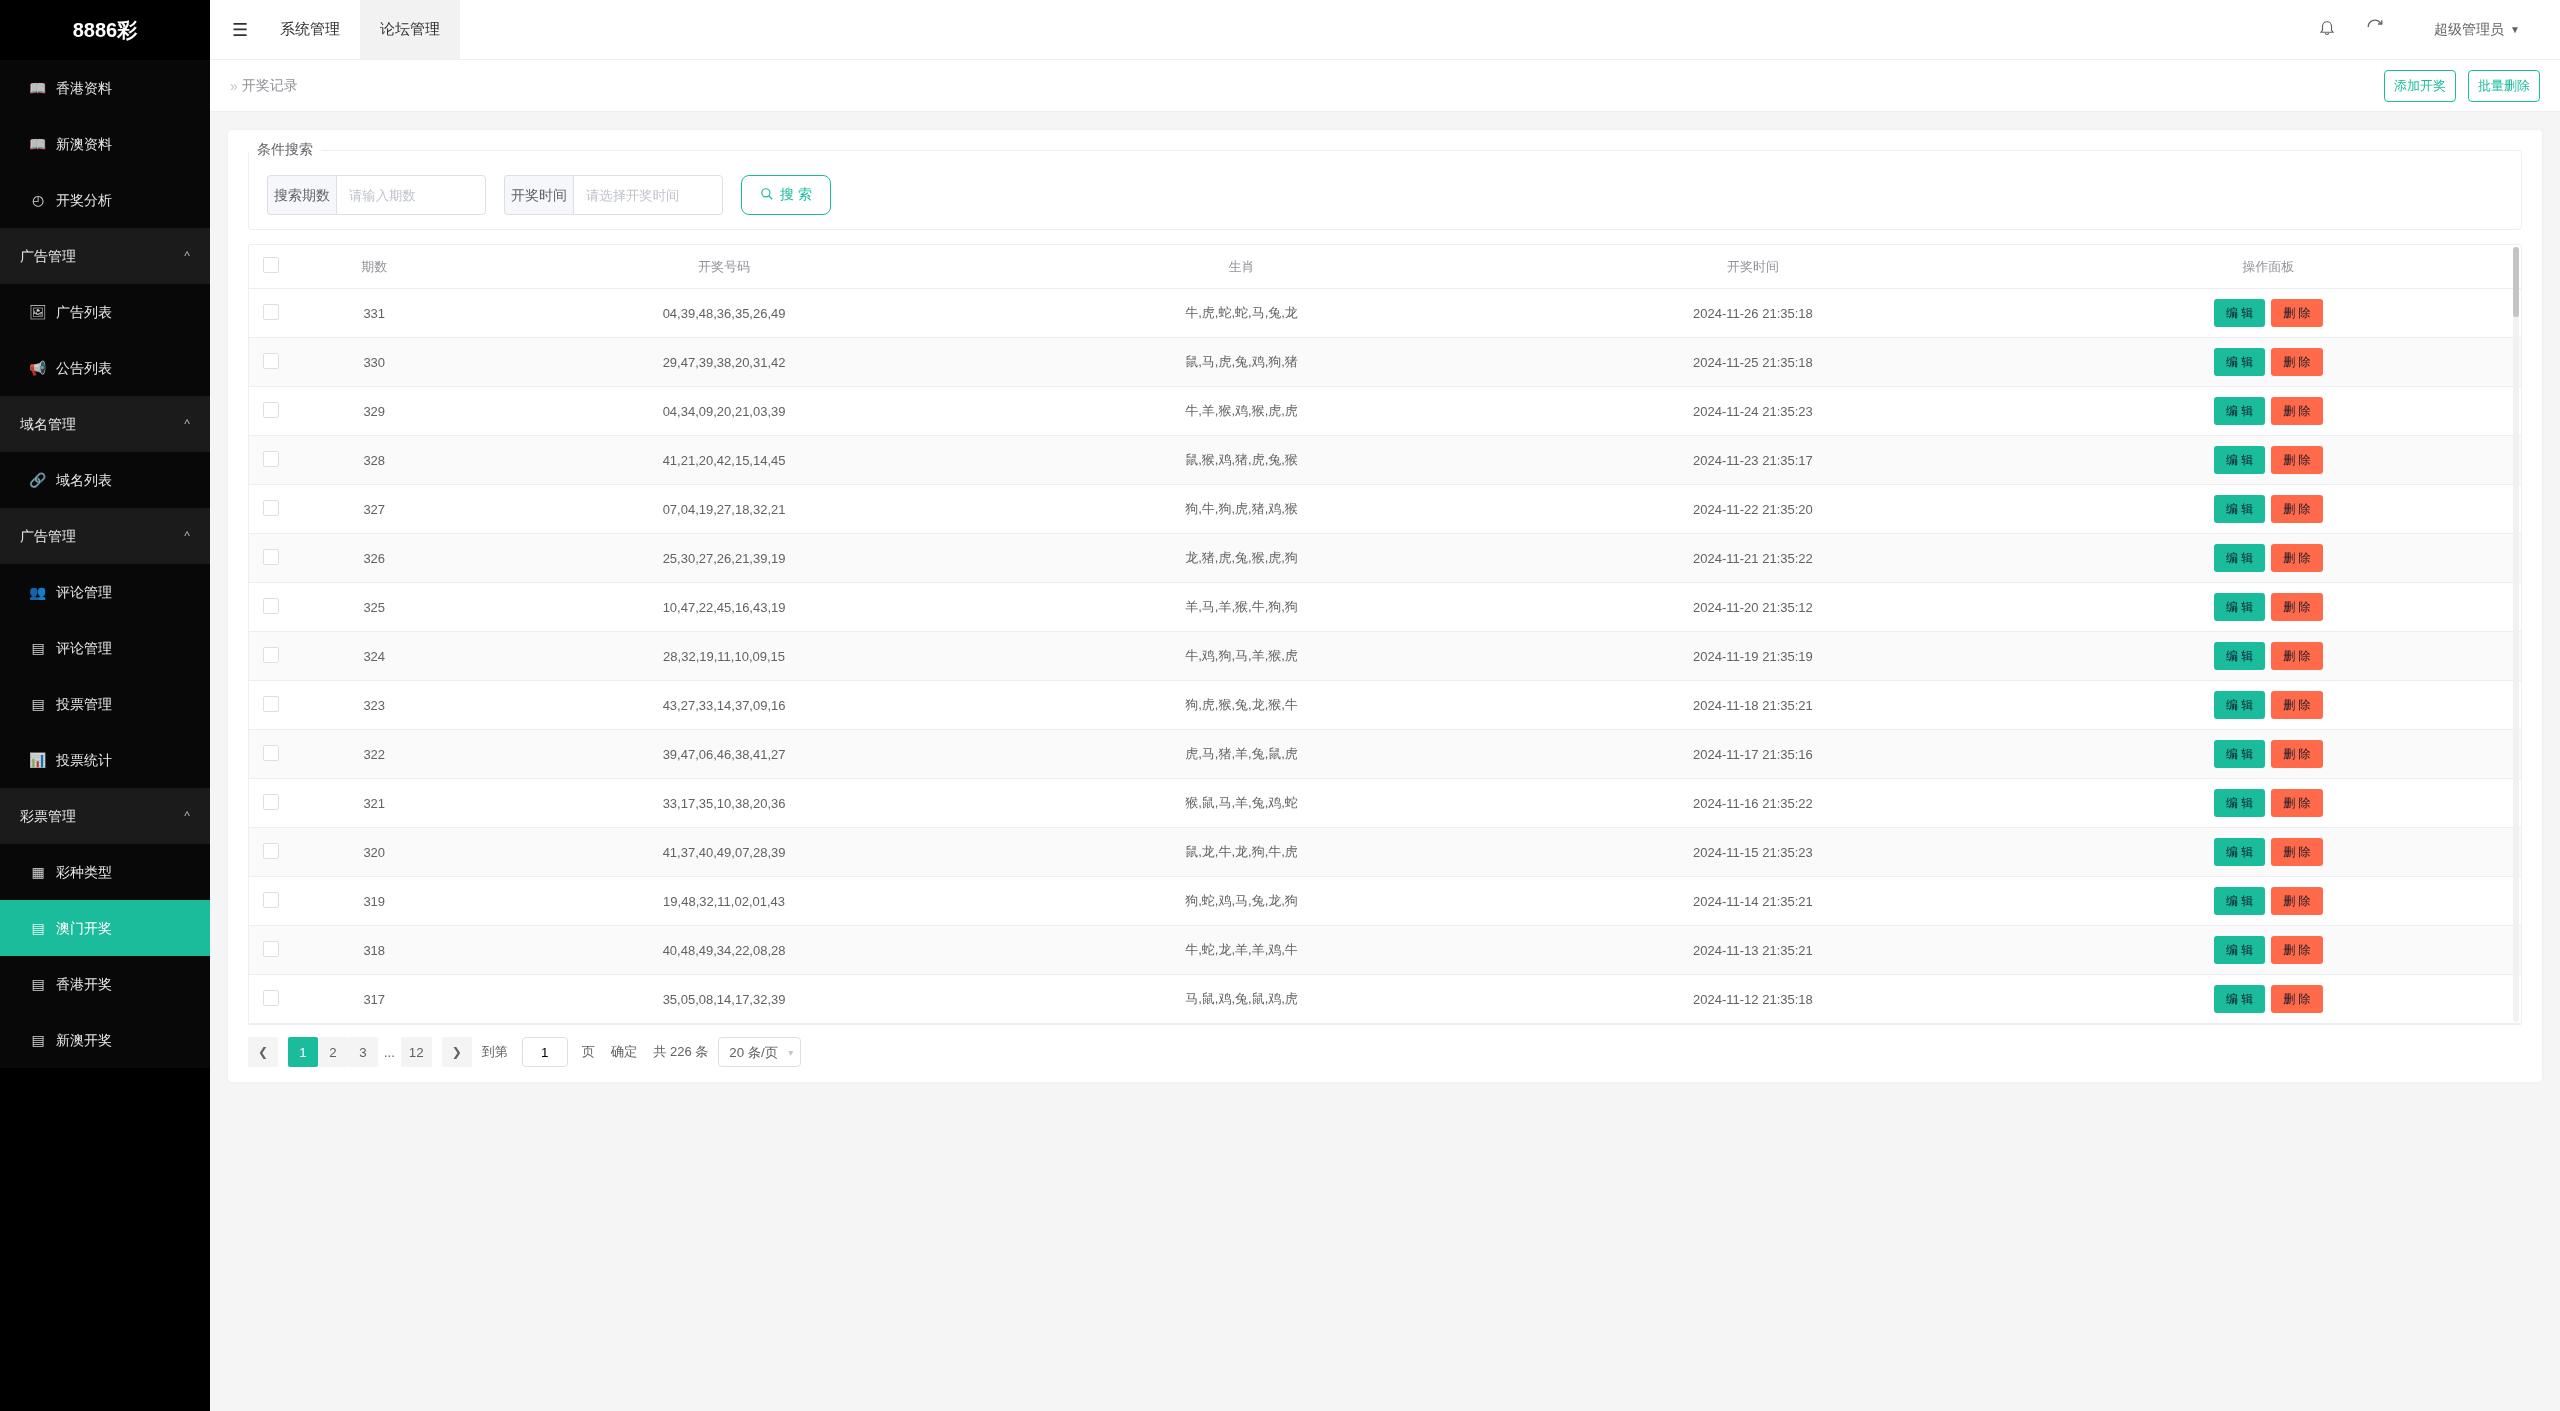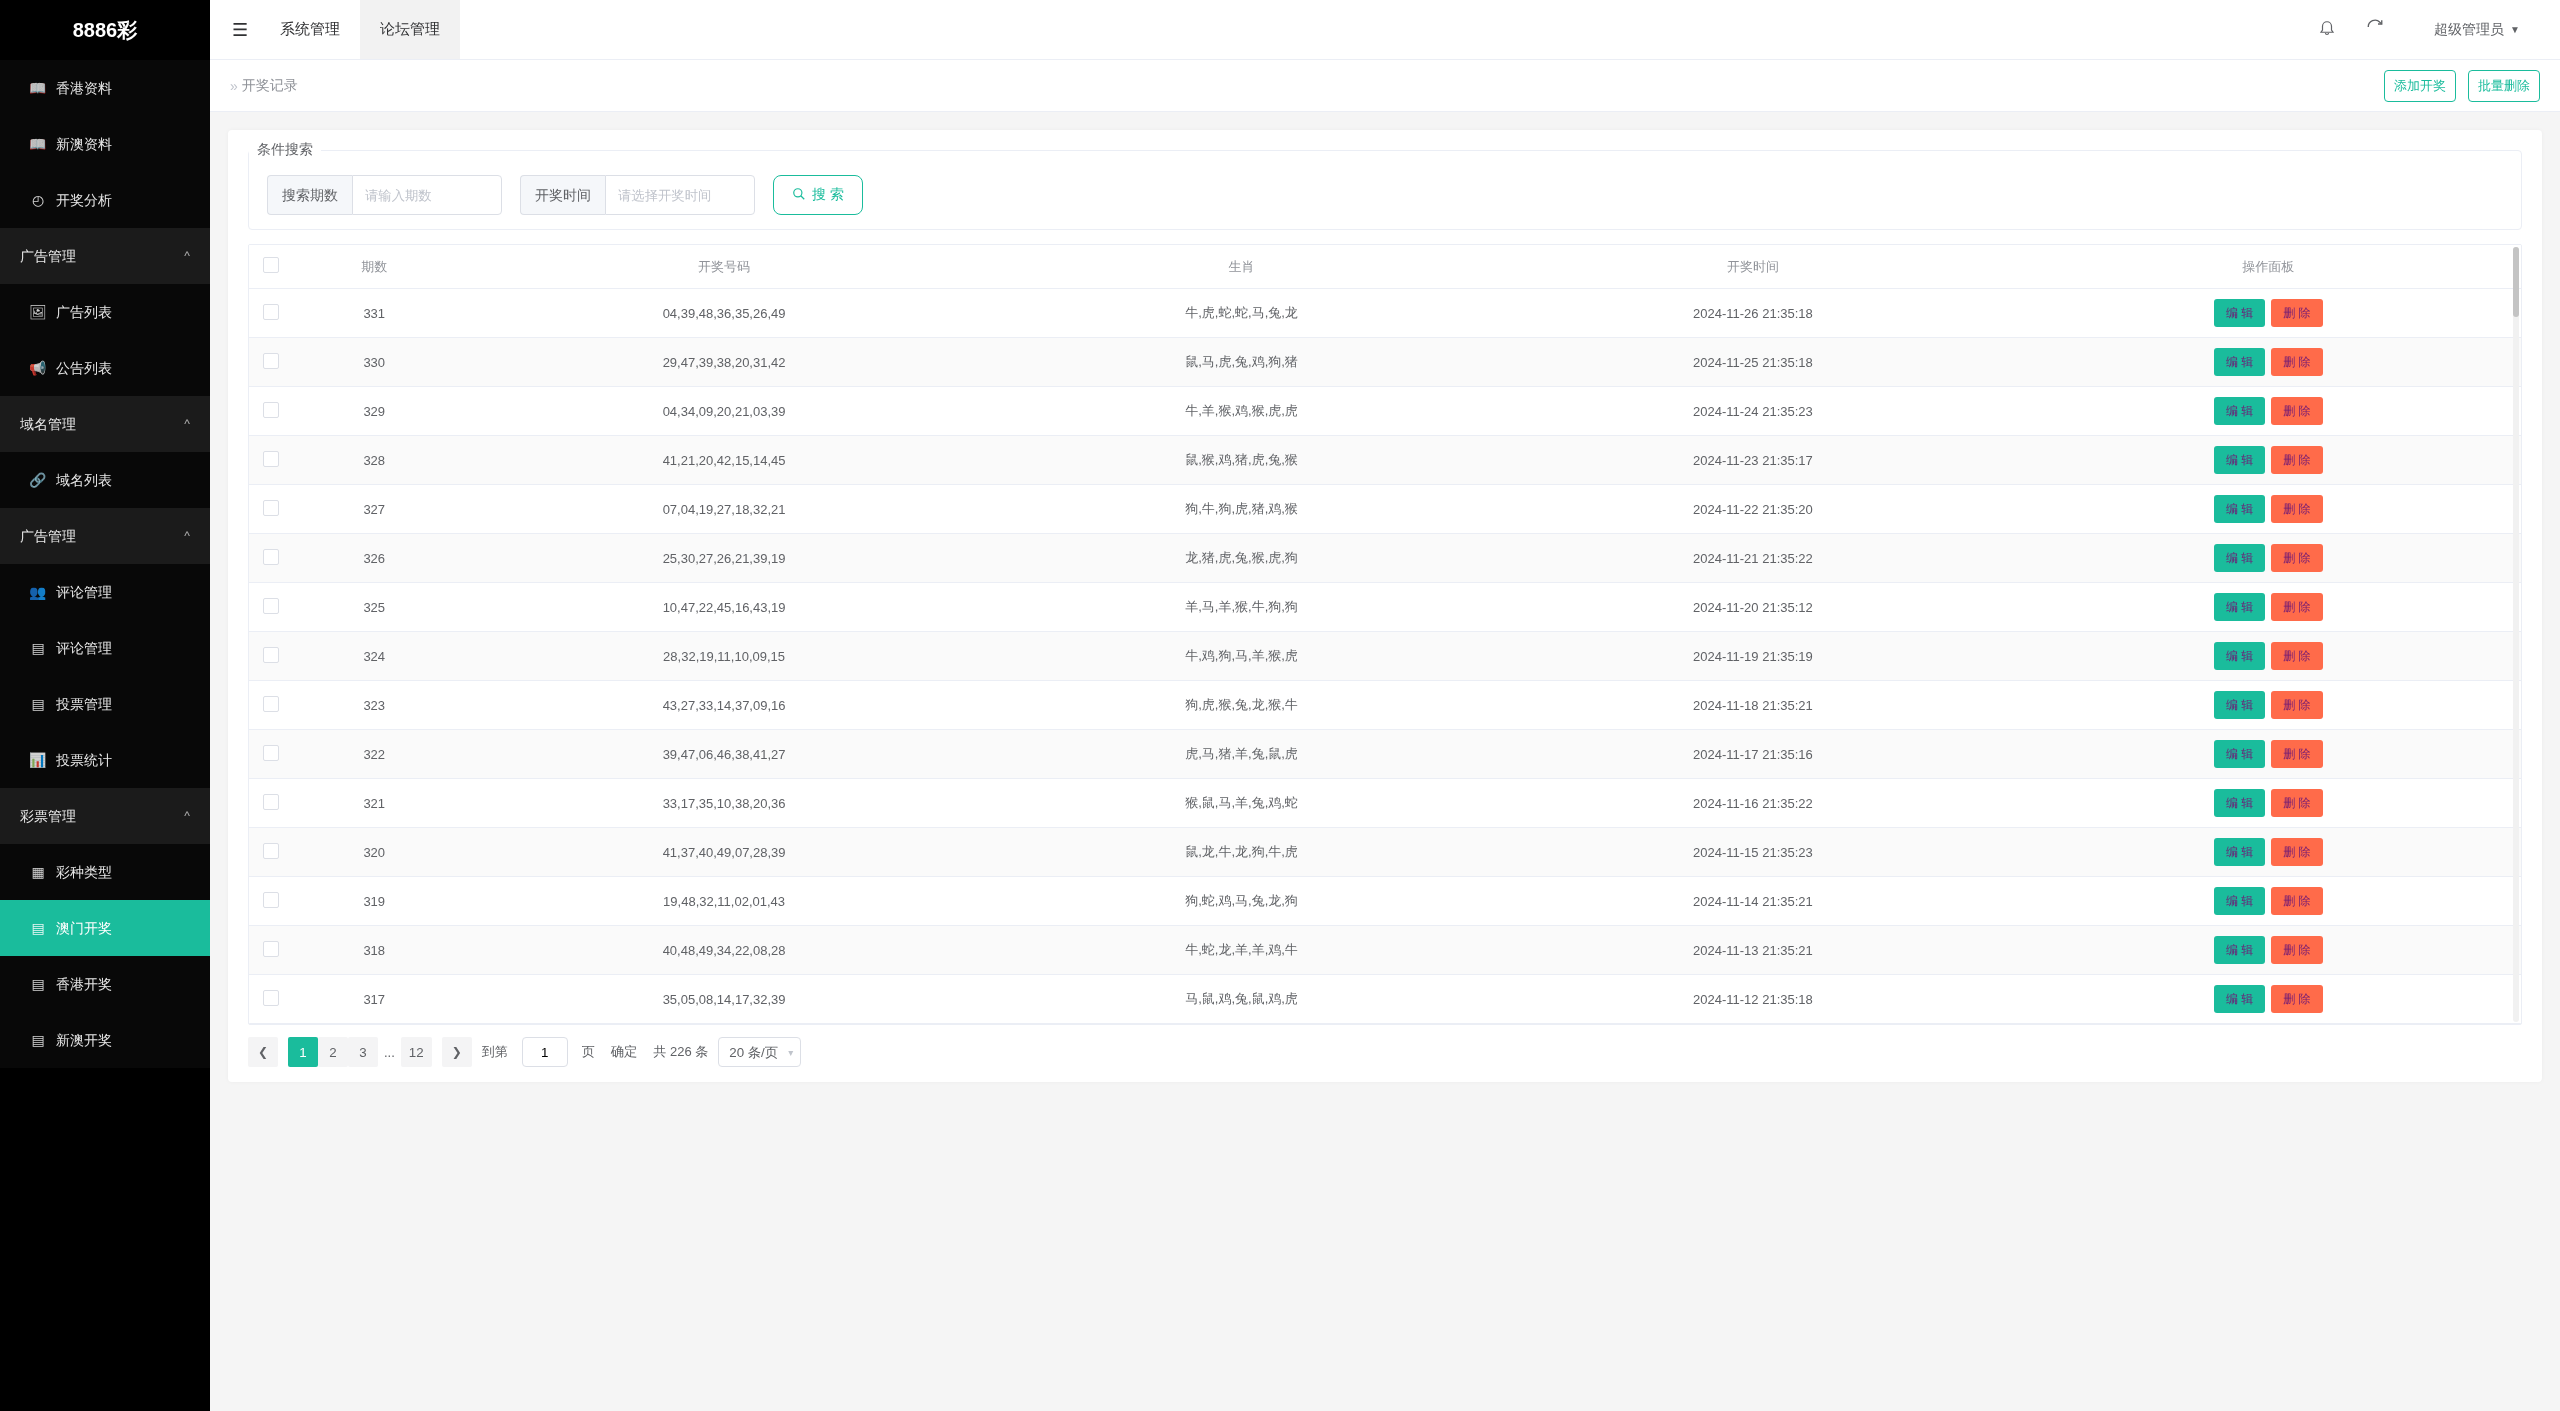--- a/index.html
+++ b/index.html
@@ -102,21 +102,21 @@
       border:1px solid #ebeef5; border-radius:4px; padding: 24px 18px 14px; position:relative; margin-bottom:14px;
     }
     .panel-title {
       position:absolute; top:-10px; left:0; background:#fff; padding:0 8px;
       color:#606266; font-size:14px;
     }
     .search-row { display:flex; gap:18px; align-items:center; flex-wrap:wrap; }
     .field { display:flex; align-items:center; height:40px; }
     .field-label {
       background:#f5f7fa; border:1px solid #dcdfe6; border-right:none;
-      padding:0 14px; height:40px; line-height:38px; border-radius:4px 0 0 4px;
+      padding:0 6px; height:40px; line-height:38px; border-radius:4px 0 0 4px;
       color:#606266; white-space:nowrap;
     }
     .field-input {
       border:1px solid #dcdfe6; height:40px; padding:0 12px; border-radius:0 4px 4px 0;
       width:150px; outline:none; color:#606266;
     }
     .field-input::placeholder{color:#c0c4cc;}
     .btn-search {
       border:1px solid #1abc9c; background:#fff; color:#1abc9c;
       height:40px; padding:0 18px; border-radius:8px; cursor:pointer;
@@ -138,21 +138,21 @@
     }
     tbody tr:nth-child(even){ background:#fafafa; }
     .chk { width:44px; }
     .chk-box {
       width:16px; height:16px; border:1px solid #dcdfe6; border-radius:2px;
       display:inline-block; cursor:pointer; background:#fff;
     }
     .act-cell { white-space:nowrap; }
     .btn-mini {
       display:inline-block; height:28px; line-height:28px; padding:0 12px;
-      border-radius:3px; color:#701a75; cursor:pointer; font-size:12px; border:none;
+      border-radius:3px; color:#0f172a; cursor:pointer; font-size:12px; border:none;
       margin:0 3px;
     }
     .btn-mini.edit { background:#1abc9c; }
     .btn-mini.del  { background:#ff6b4a; }
 
     
     .pager { display:flex; align-items:center; gap:10px; padding:12px 0 0; flex-wrap:wrap; font-size:13px; color:#606266;}
     .pg-btn {
       min-width:30px; height:30px; padding:0 8px; border:none; background:#f4f4f5;
       color:#606266; border-radius:2px; cursor:pointer; display:inline-flex; align-items:center; justify-content:center;

